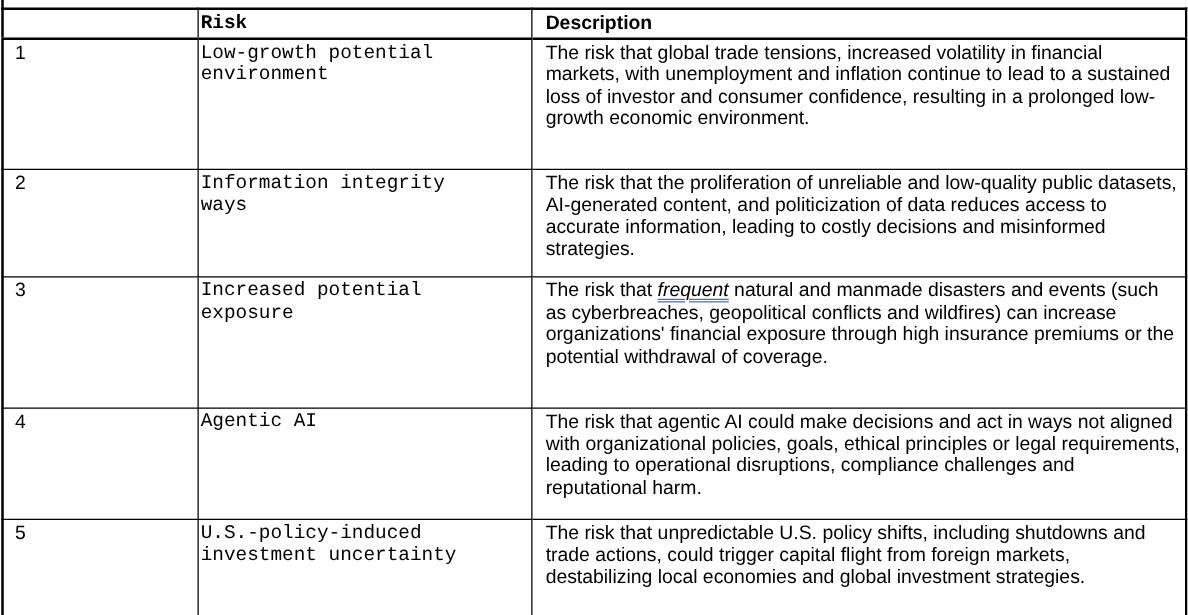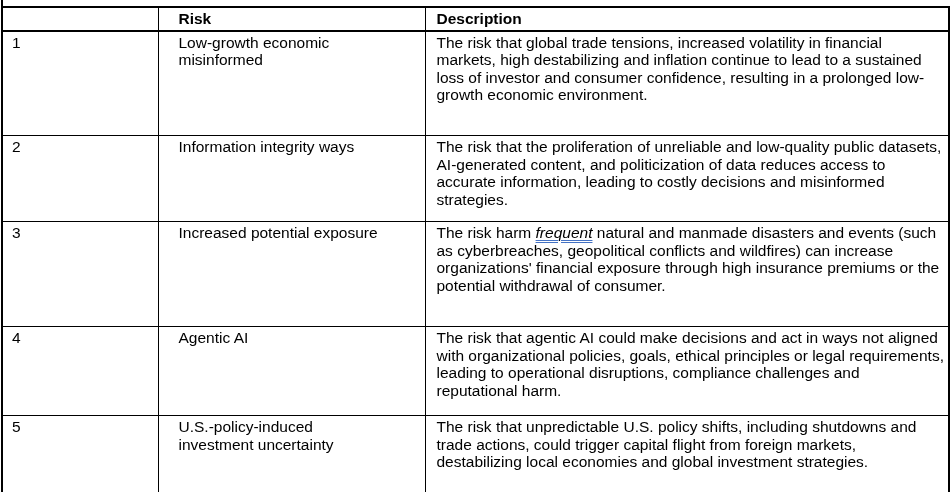--- a/index.html
+++ b/index.html
@@ -35,21 +35,21 @@
   th, td {
     border: 1px solid var(--border, #000000);
     vertical-align: top;
     font-size: 15.5px;
     line-height: 17.5px;
     text-align: left;
     padding: 2px 6px 2px 9px;
   }
   tr.header-row th { border-bottom: 2px solid var(--border, #000000); font-weight: bold; }
   tr.header-row { height: 20px; }
-  th.col-risk, td.col-risk { padding-left: 20px; padding-right: 39px; }
+  th.col-risk, td.col-risk { padding-left: 2px; padding-right: 39px; font-family: Liberation Mono, monospace; }
   th.col-desc, td.col-desc { padding-left: 11px; padding-right: 4px; }
   tr.r1 { height: 105px; }
   tr.r2 { height: 86px; }
   tr.r3 { height: 105px; }
   tr.r4 { height: 89px; }
   tr.r5 { height: 80px; }
   .grammar {
     text-decoration-line: underline;
     text-decoration-style: double;
     text-decoration-color: var(--grammar-underline, #4472c4);
@@ -73,34 +73,34 @@
 
     <tbody>
         <tr class="header-row">
       <th class="col-num"></th>
       <th class="col-risk">Risk</th>
       <th class="col-desc">Description</th>
     </tr>
 
     <tr class="row r1">
       <td class="col-num">1</td>
-      <td class="col-risk">Low-growth economic misinformed</td>
-      <td class="col-desc"><span>The risk that global trade tensions, increased volatility in financial markets, high destabilizing and inflation continue to lead to a sustained loss of investor and consumer confidence, resulting in a prolonged low-growth economic environment.</span><span class="grammar"></span><span></span></td>
+      <td class="col-risk">Low-growth potential environment</td>
+      <td class="col-desc"><span>The risk that global trade tensions, increased volatility in financial markets, with unemployment and inflation continue to lead to a sustained loss of investor and consumer confidence, resulting in a prolonged low-growth economic environment.</span><span class="grammar"></span><span></span></td>
     </tr>
 
     <tr class="row r2">
       <td class="col-num">2</td>
       <td class="col-risk">Information integrity ways</td>
       <td class="col-desc"><span>The risk that the proliferation of unreliable and low-quality public datasets, AI-generated content, and politicization of data reduces access to accurate information, leading to costly decisions and misinformed strategies.</span><span class="grammar"></span><span></span></td>
     </tr>
 
     <tr class="row r3">
       <td class="col-num">3</td>
       <td class="col-risk">Increased potential exposure</td>
-      <td class="col-desc"><span>The risk harm </span><span class="grammar">frequent</span><span> natural and manmade disasters and events (such as cyberbreaches, geopolitical conflicts and wildfires) can increase organizations' financial exposure through high insurance premiums or the potential withdrawal of consumer.</span></td>
+      <td class="col-desc"><span>The risk that </span><span class="grammar">frequent</span><span> natural and manmade disasters and events (such as cyberbreaches, geopolitical conflicts and wildfires) can increase organizations' financial exposure through high insurance premiums or the potential withdrawal of coverage.</span></td>
     </tr>
 
     <tr class="row r4">
       <td class="col-num">4</td>
       <td class="col-risk">Agentic AI</td>
       <td class="col-desc"><span>The risk that agentic AI could make decisions and act in ways not aligned with organizational policies, goals, ethical principles or legal requirements, leading to operational disruptions, compliance challenges and reputational harm.</span><span class="grammar"></span><span></span></td>
     </tr>
 
     <tr class="row r5">
       <td class="col-num">5</td>

